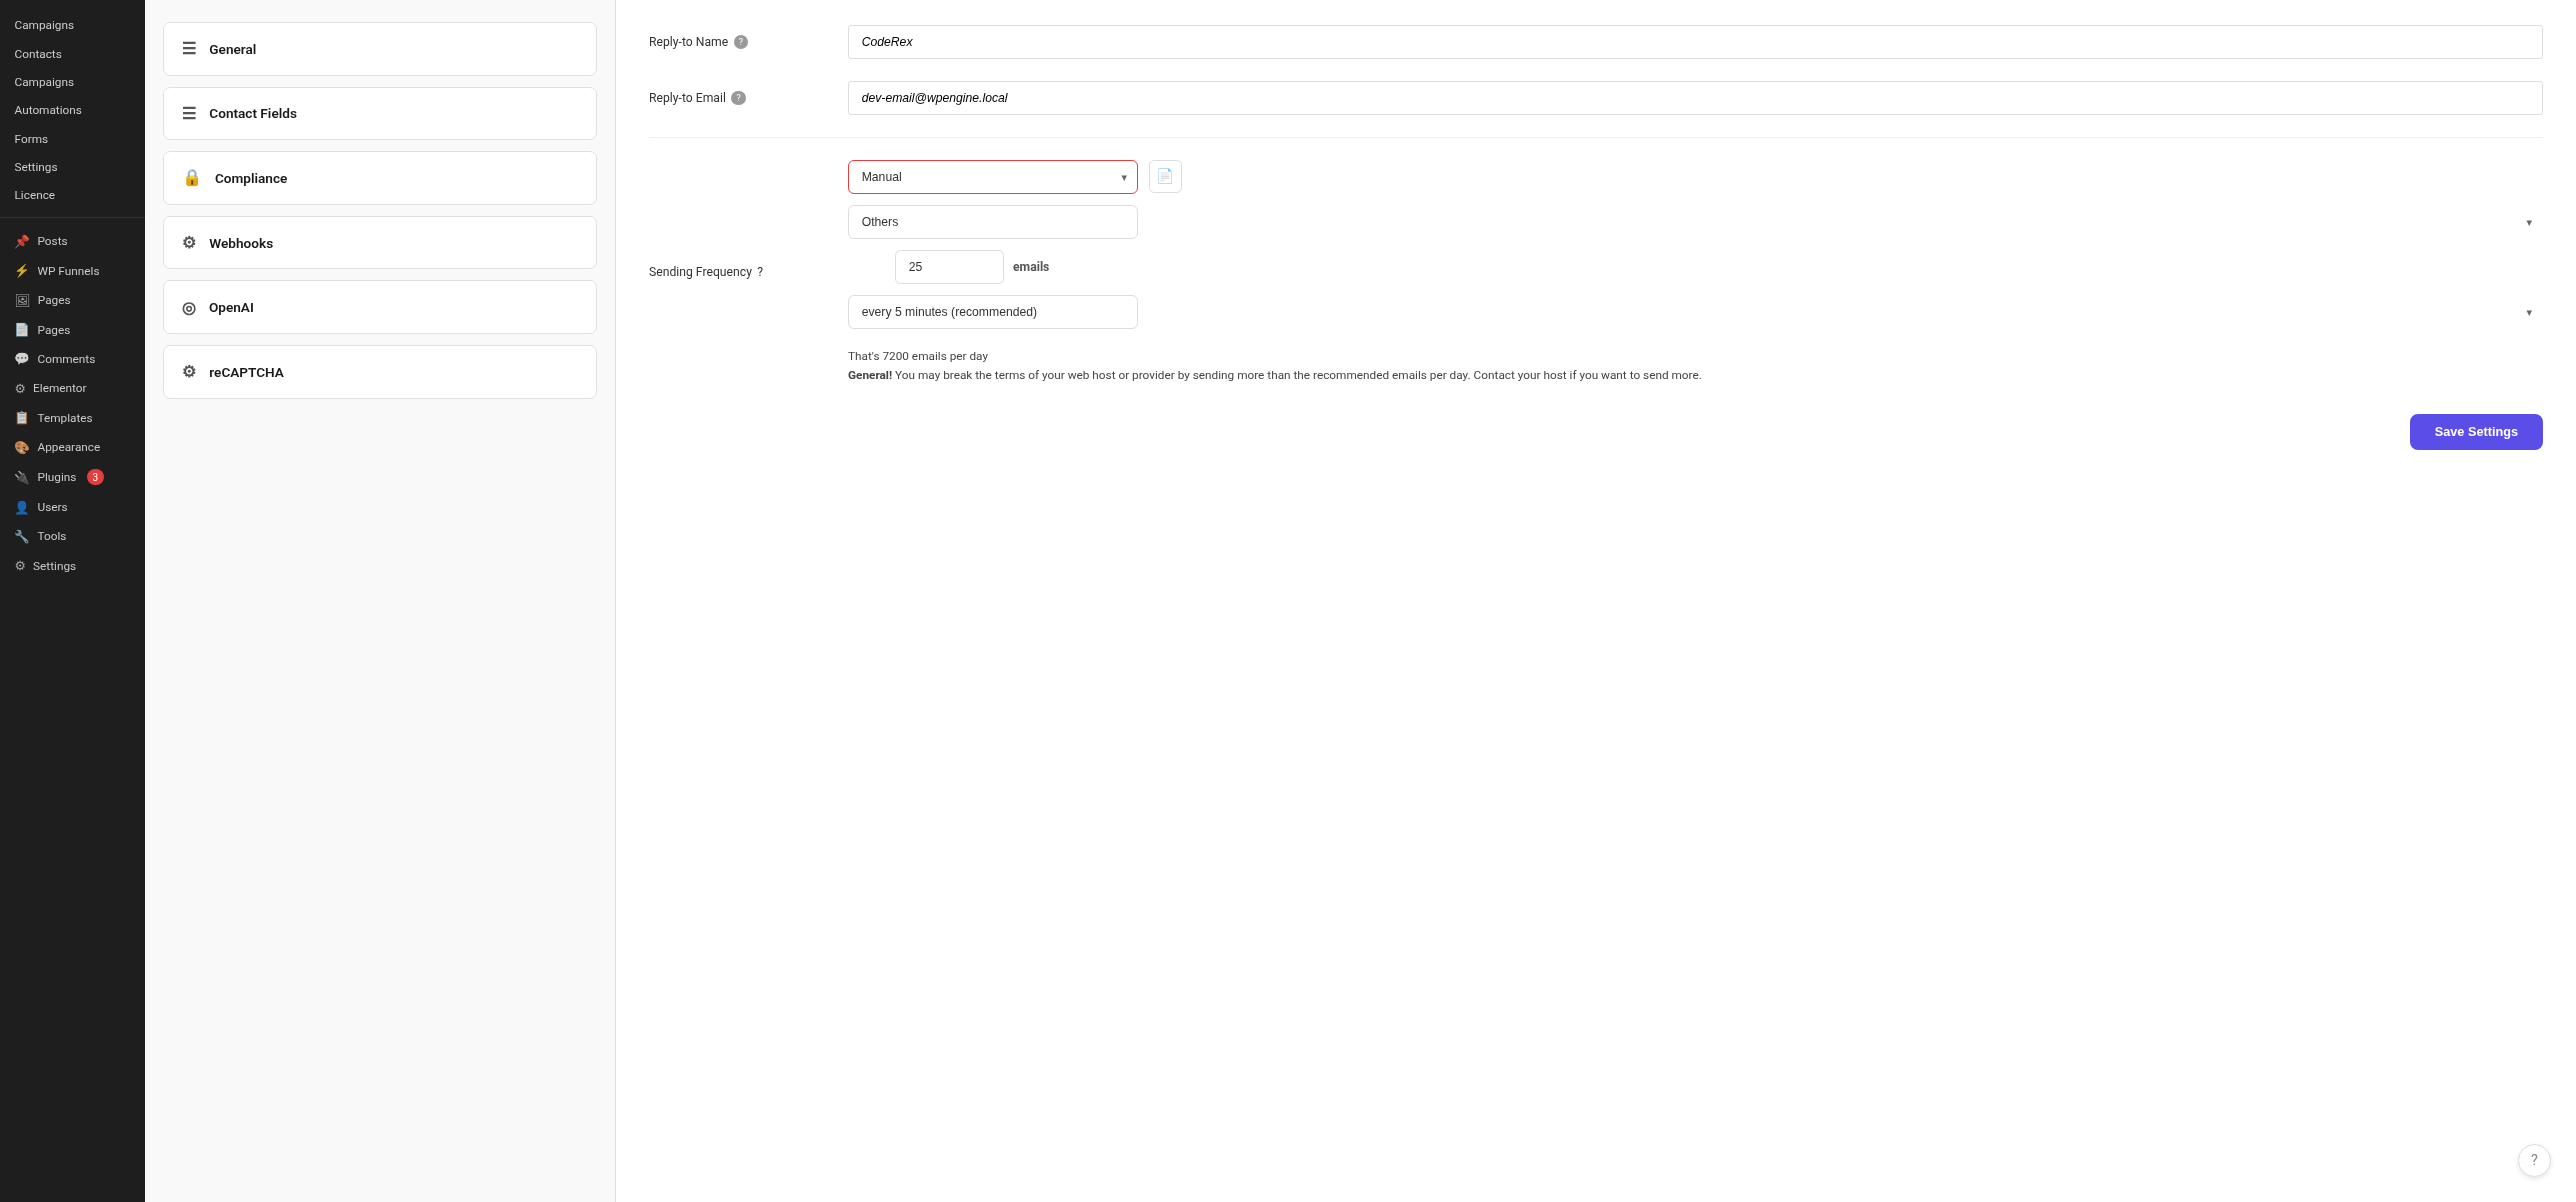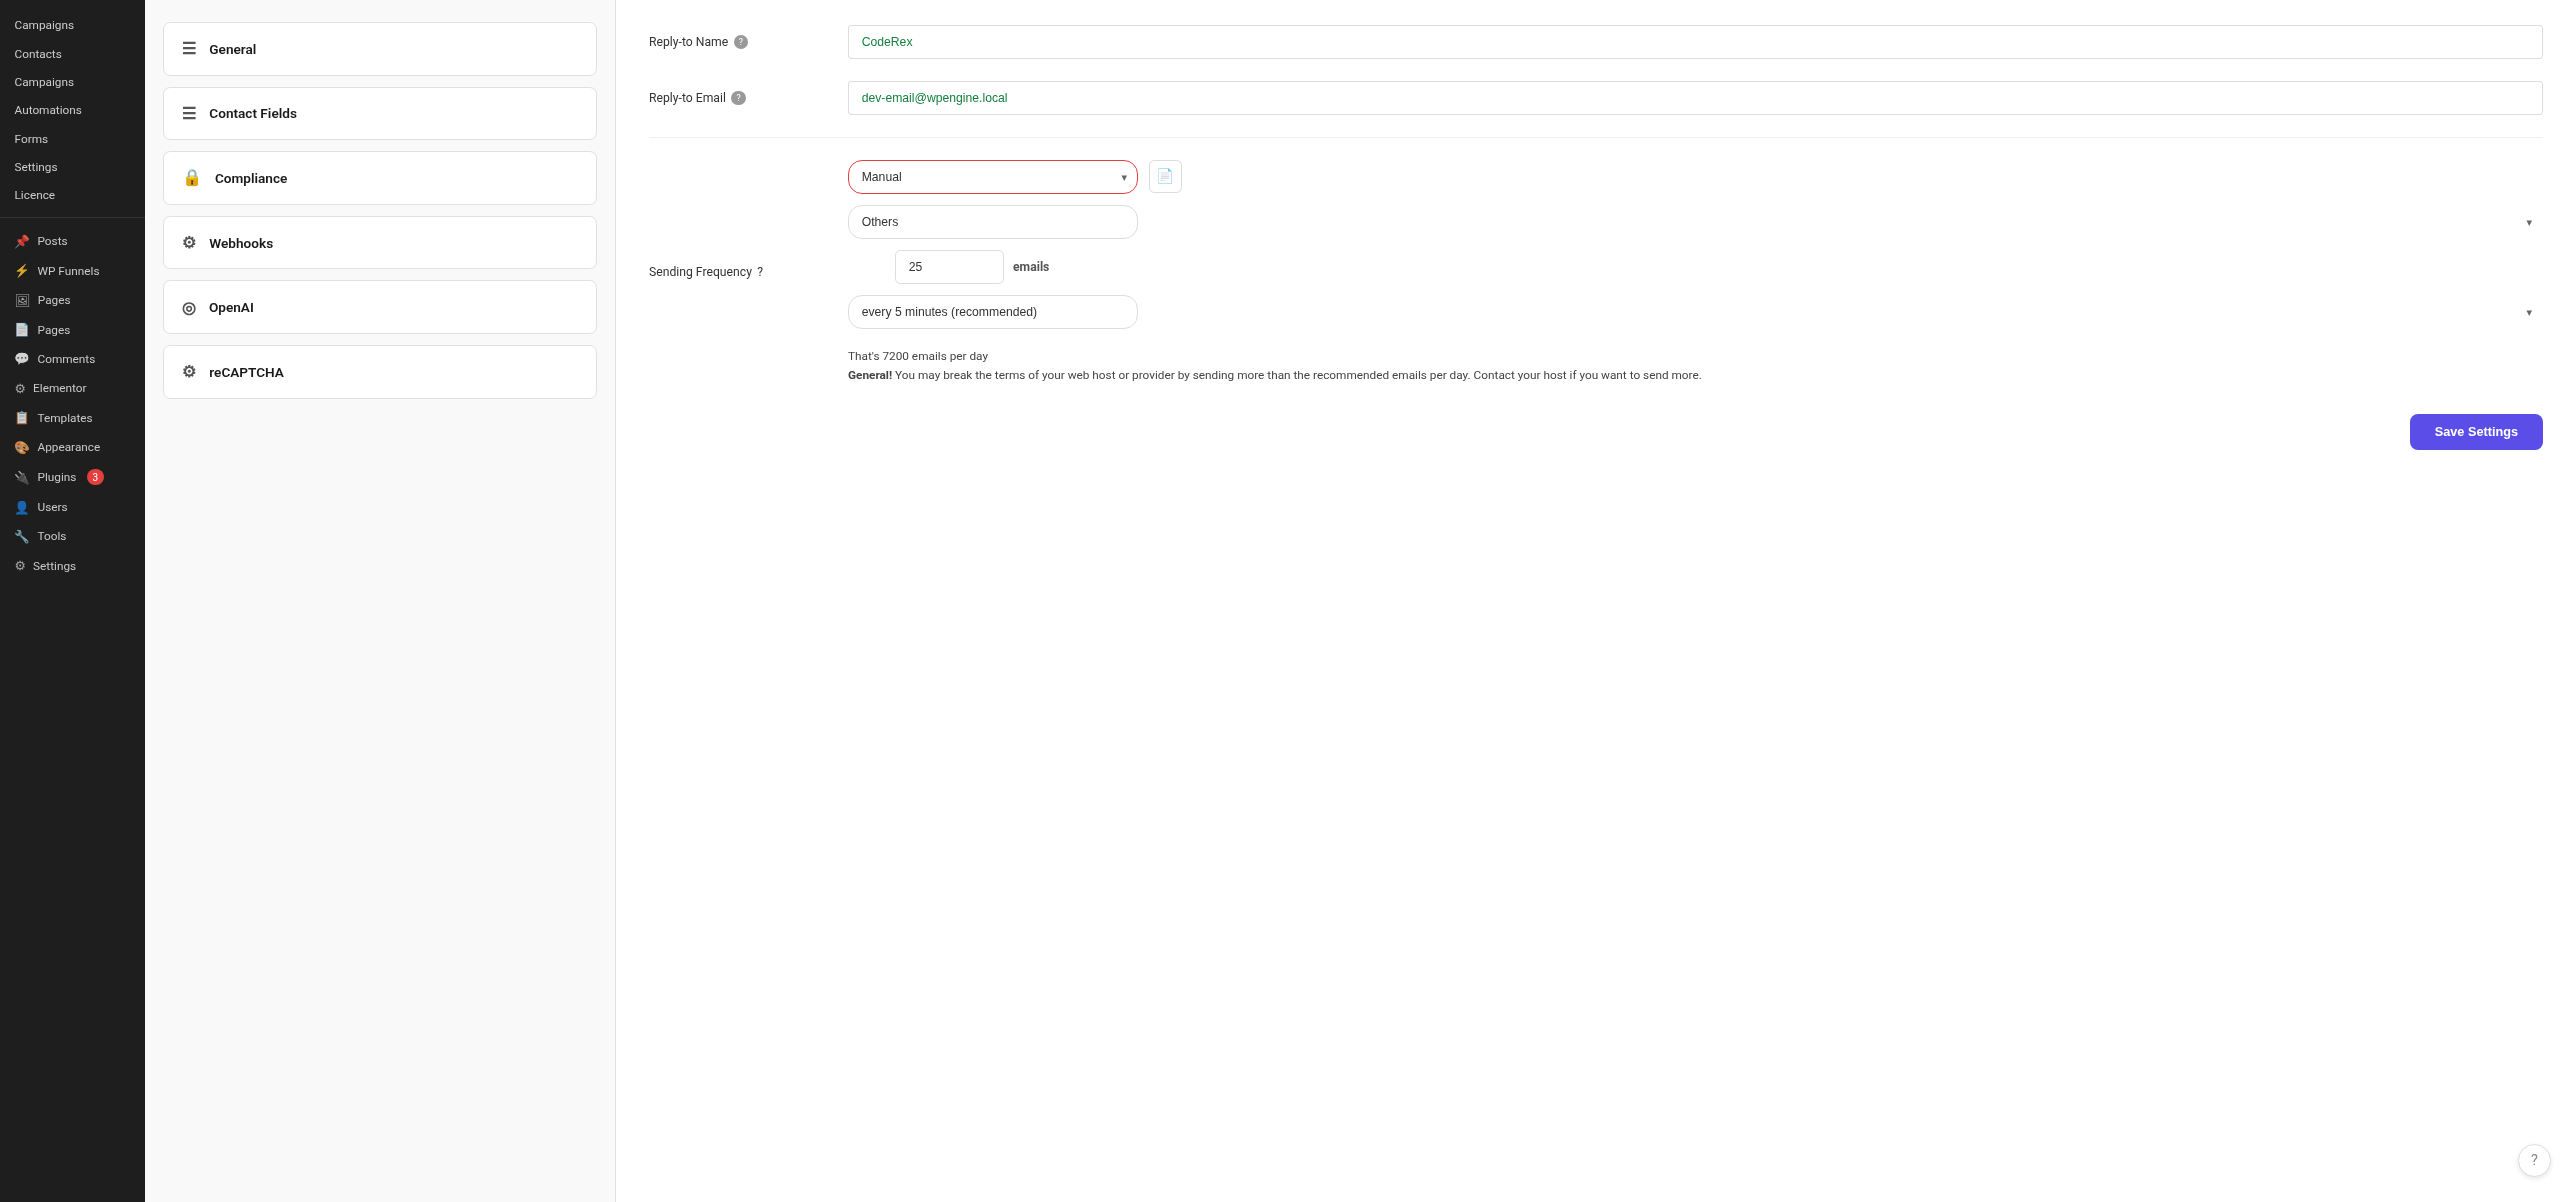--- a/index.html
+++ b/index.html
@@ -102,23 +102,24 @@
       color: #fff;
       font-size: 9px;
       cursor: pointer;
     }
     .field-input {
       flex: 1;
       padding: 9px 12.7px;
       border: 0.9px solid #ddd;
       border-radius: 3px;
       font-size: 12.2px;
-      color: #15803d;
+      color: #000000;
       outline: none;
       background: #fff;
+      font-style: italic;
     }
     .freq-row {
       display: flex;
       align-items: center;
       margin-bottom: 14.5px;
       gap: 18px;
     }
     .freq-label {
       width: 181px;
       font-size: 12.2px;
@@ -135,21 +136,21 @@
       gap: 11px;
     }
     .select-wrapper {
       position: relative;
       display: inline-block;
     }
     .select-wrapper select {
       appearance: none;
       padding: 9px 36px 9px 12.7px;
       border: 0.9px solid #ddd;
-      border-radius: 14px;
+      border-radius: 6px;
       font-size: 12.2px;
       color: #333;
       background: #fff;
       cursor: pointer;
       outline: none;
       min-width: 290px;
     }
     .select-wrapper.highlighted select {
       border: 1.8px solid #e53e3e;
     }

